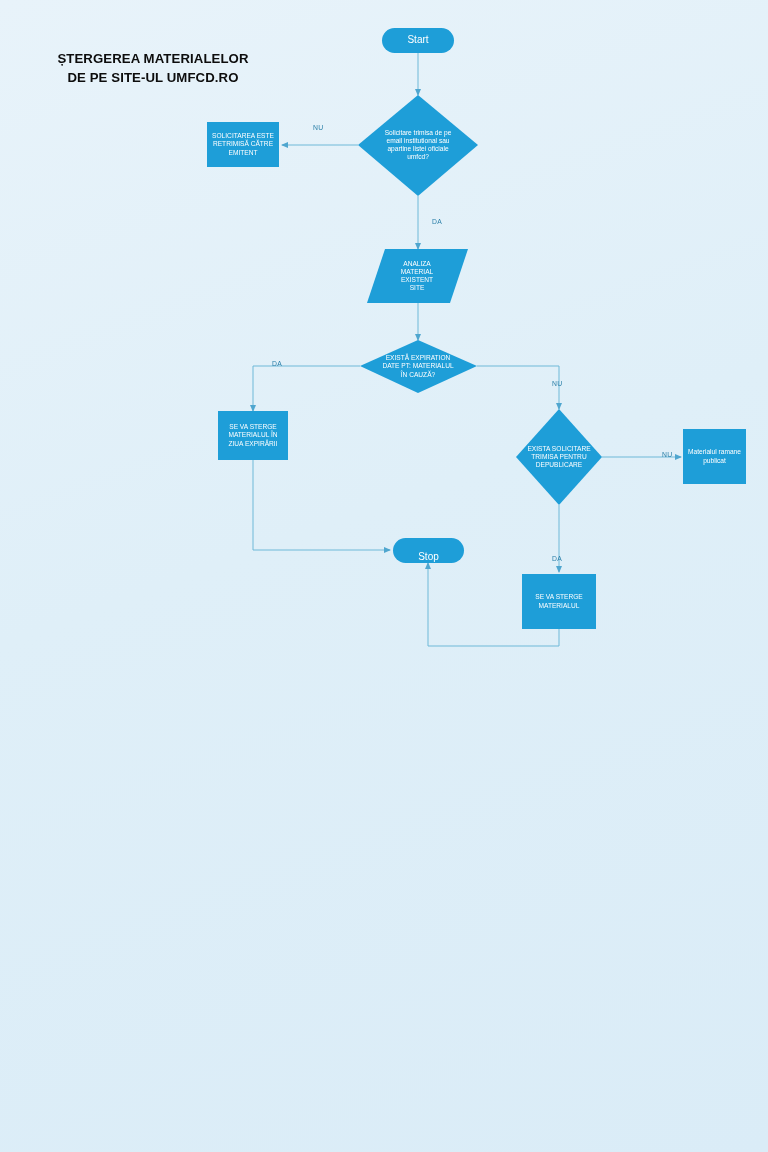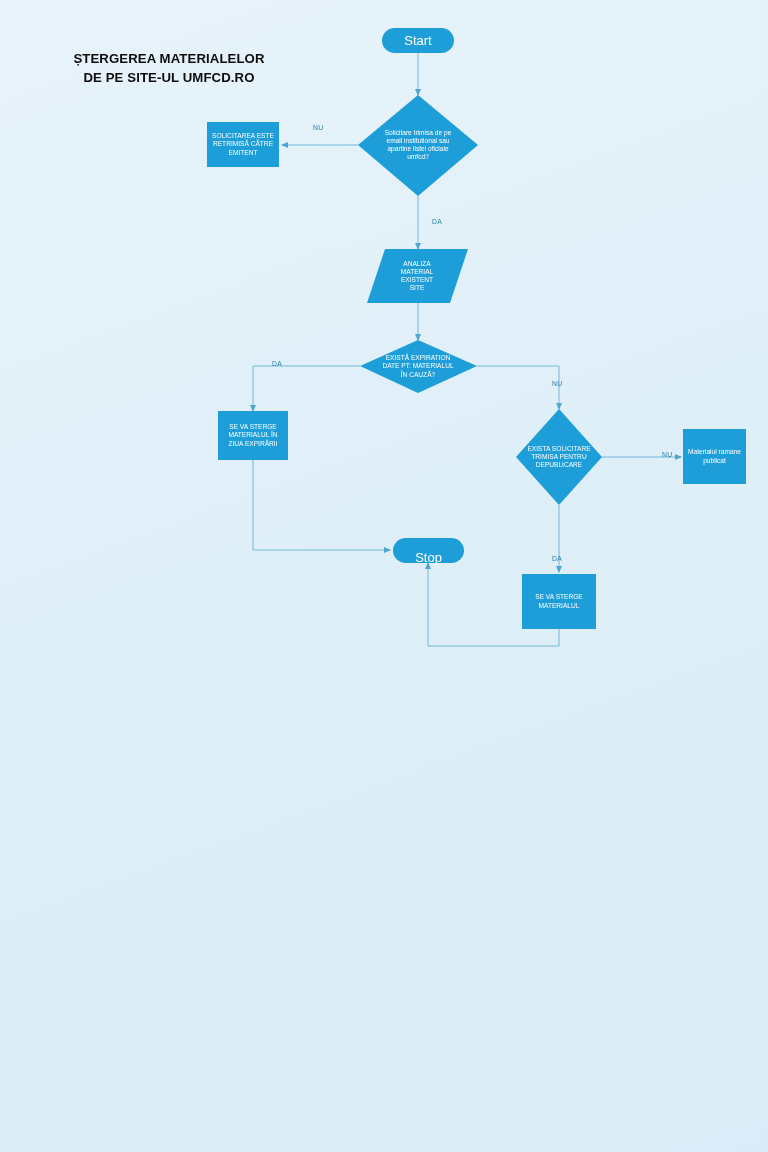--- a/index.html
+++ b/index.html
@@ -16,21 +16,21 @@
   }
   #canvas {
     position: absolute;
     left: 0; top: 0;
     width: 768px;
     height: 1152px;
     background: linear-gradient(160deg, #e8f3fa 0%, #dfeff8 45%, #daecf7 100%);
   }
   #diagram-title {
     position: absolute;
-    left: 44px;
+    left: 28px;
     top: 50px;
     width: 250px;
     color: #0d0d0d;
     font-size: 13.2px;
     font-weight: bold;
     line-height: 1.42;
     text-align: center;
     letter-spacing: 0.1px;
     white-space: pre-line;
   }
@@ -44,21 +44,21 @@
     position: absolute;
     display: flex;
     align-items: center;
     justify-content: center;
     text-align: center;
     color: #ffffff;
     pointer-events: none;
     line-height: 1.22;
     white-space: pre-line;
   }
-  .lbl-terminator { font-size: 13px; }
+  .lbl-terminator { font-size: 10px; }
   .lbl-process    { font-size: 6.6px; }
   .lbl-decision   { font-size: 6.6px; }
   .lbl-io         { font-size: 6.6px; }
   .edge-label {
     position: absolute;
     color: #2a7fa8;
     font-size: 6.8px;
     letter-spacing: 0.3px;
     pointer-events: none;
   }

